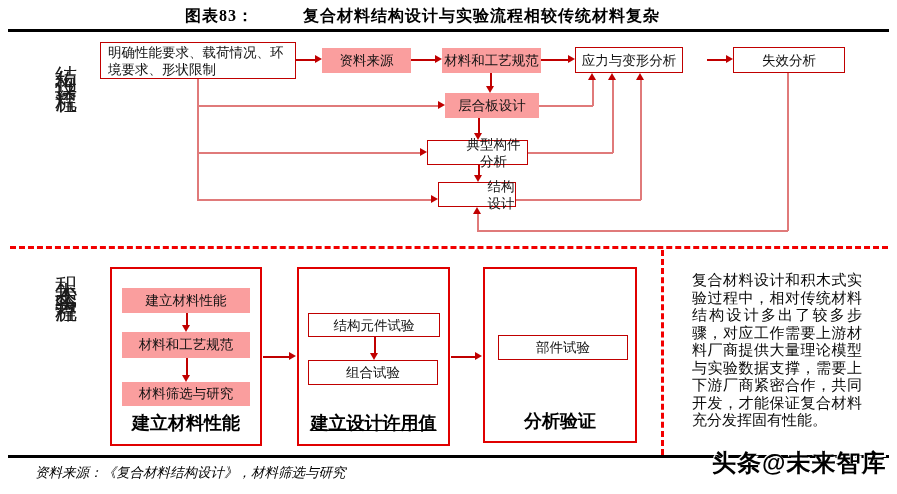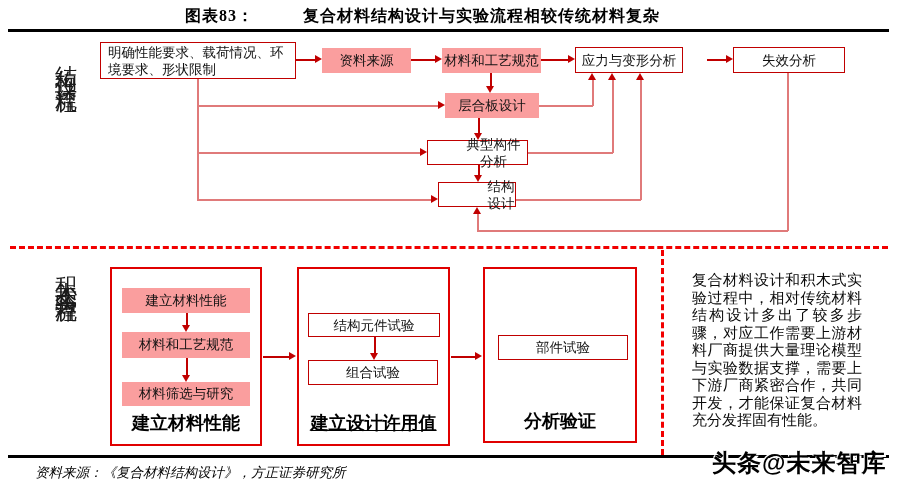--- a/index.html
+++ b/index.html
@@ -124,14 +124,14 @@
 
 <div class="bigbox" style="left:483px;top:267px;width:154px;height:176px;"></div>
 <div class="box" style="left:498px;top:335px;width:130px;height:25px;">部件试验</div>
 <div class="stagetitle" style="left:483px;top:409px;width:154px;">分析验证</div>
 
 <div class="vdash" style="left:661px;top:250px;height:205px;"></div>
 
 <div class="note" style="left:692px;top:264px;width:170px;">复合材料设计和积木式实验过程中，相对传统材料结构设计多出了较多步骤，对应工作需要上游材料厂商提供大量理论模型与实验数据支撑，需要上下游厂商紧密合作，共同开发，才能保证复合材料充分发挥固有性能。</div>
 
 <div class="blackline" style="left:8px;top:455px;width:881px;"></div>
-<div class="source" style="left:35px;top:464px;">资料来源：《复合材料结构设计》，方正证券研究所</div>
+<div class="source" style="left:35px;top:464px;">资料来源：《复合材料结构设计》，材料筛选与研究</div>
 <div class="watermark" style="left:712px;top:447px;">头条@未来智库</div>
 
 </body></html>

